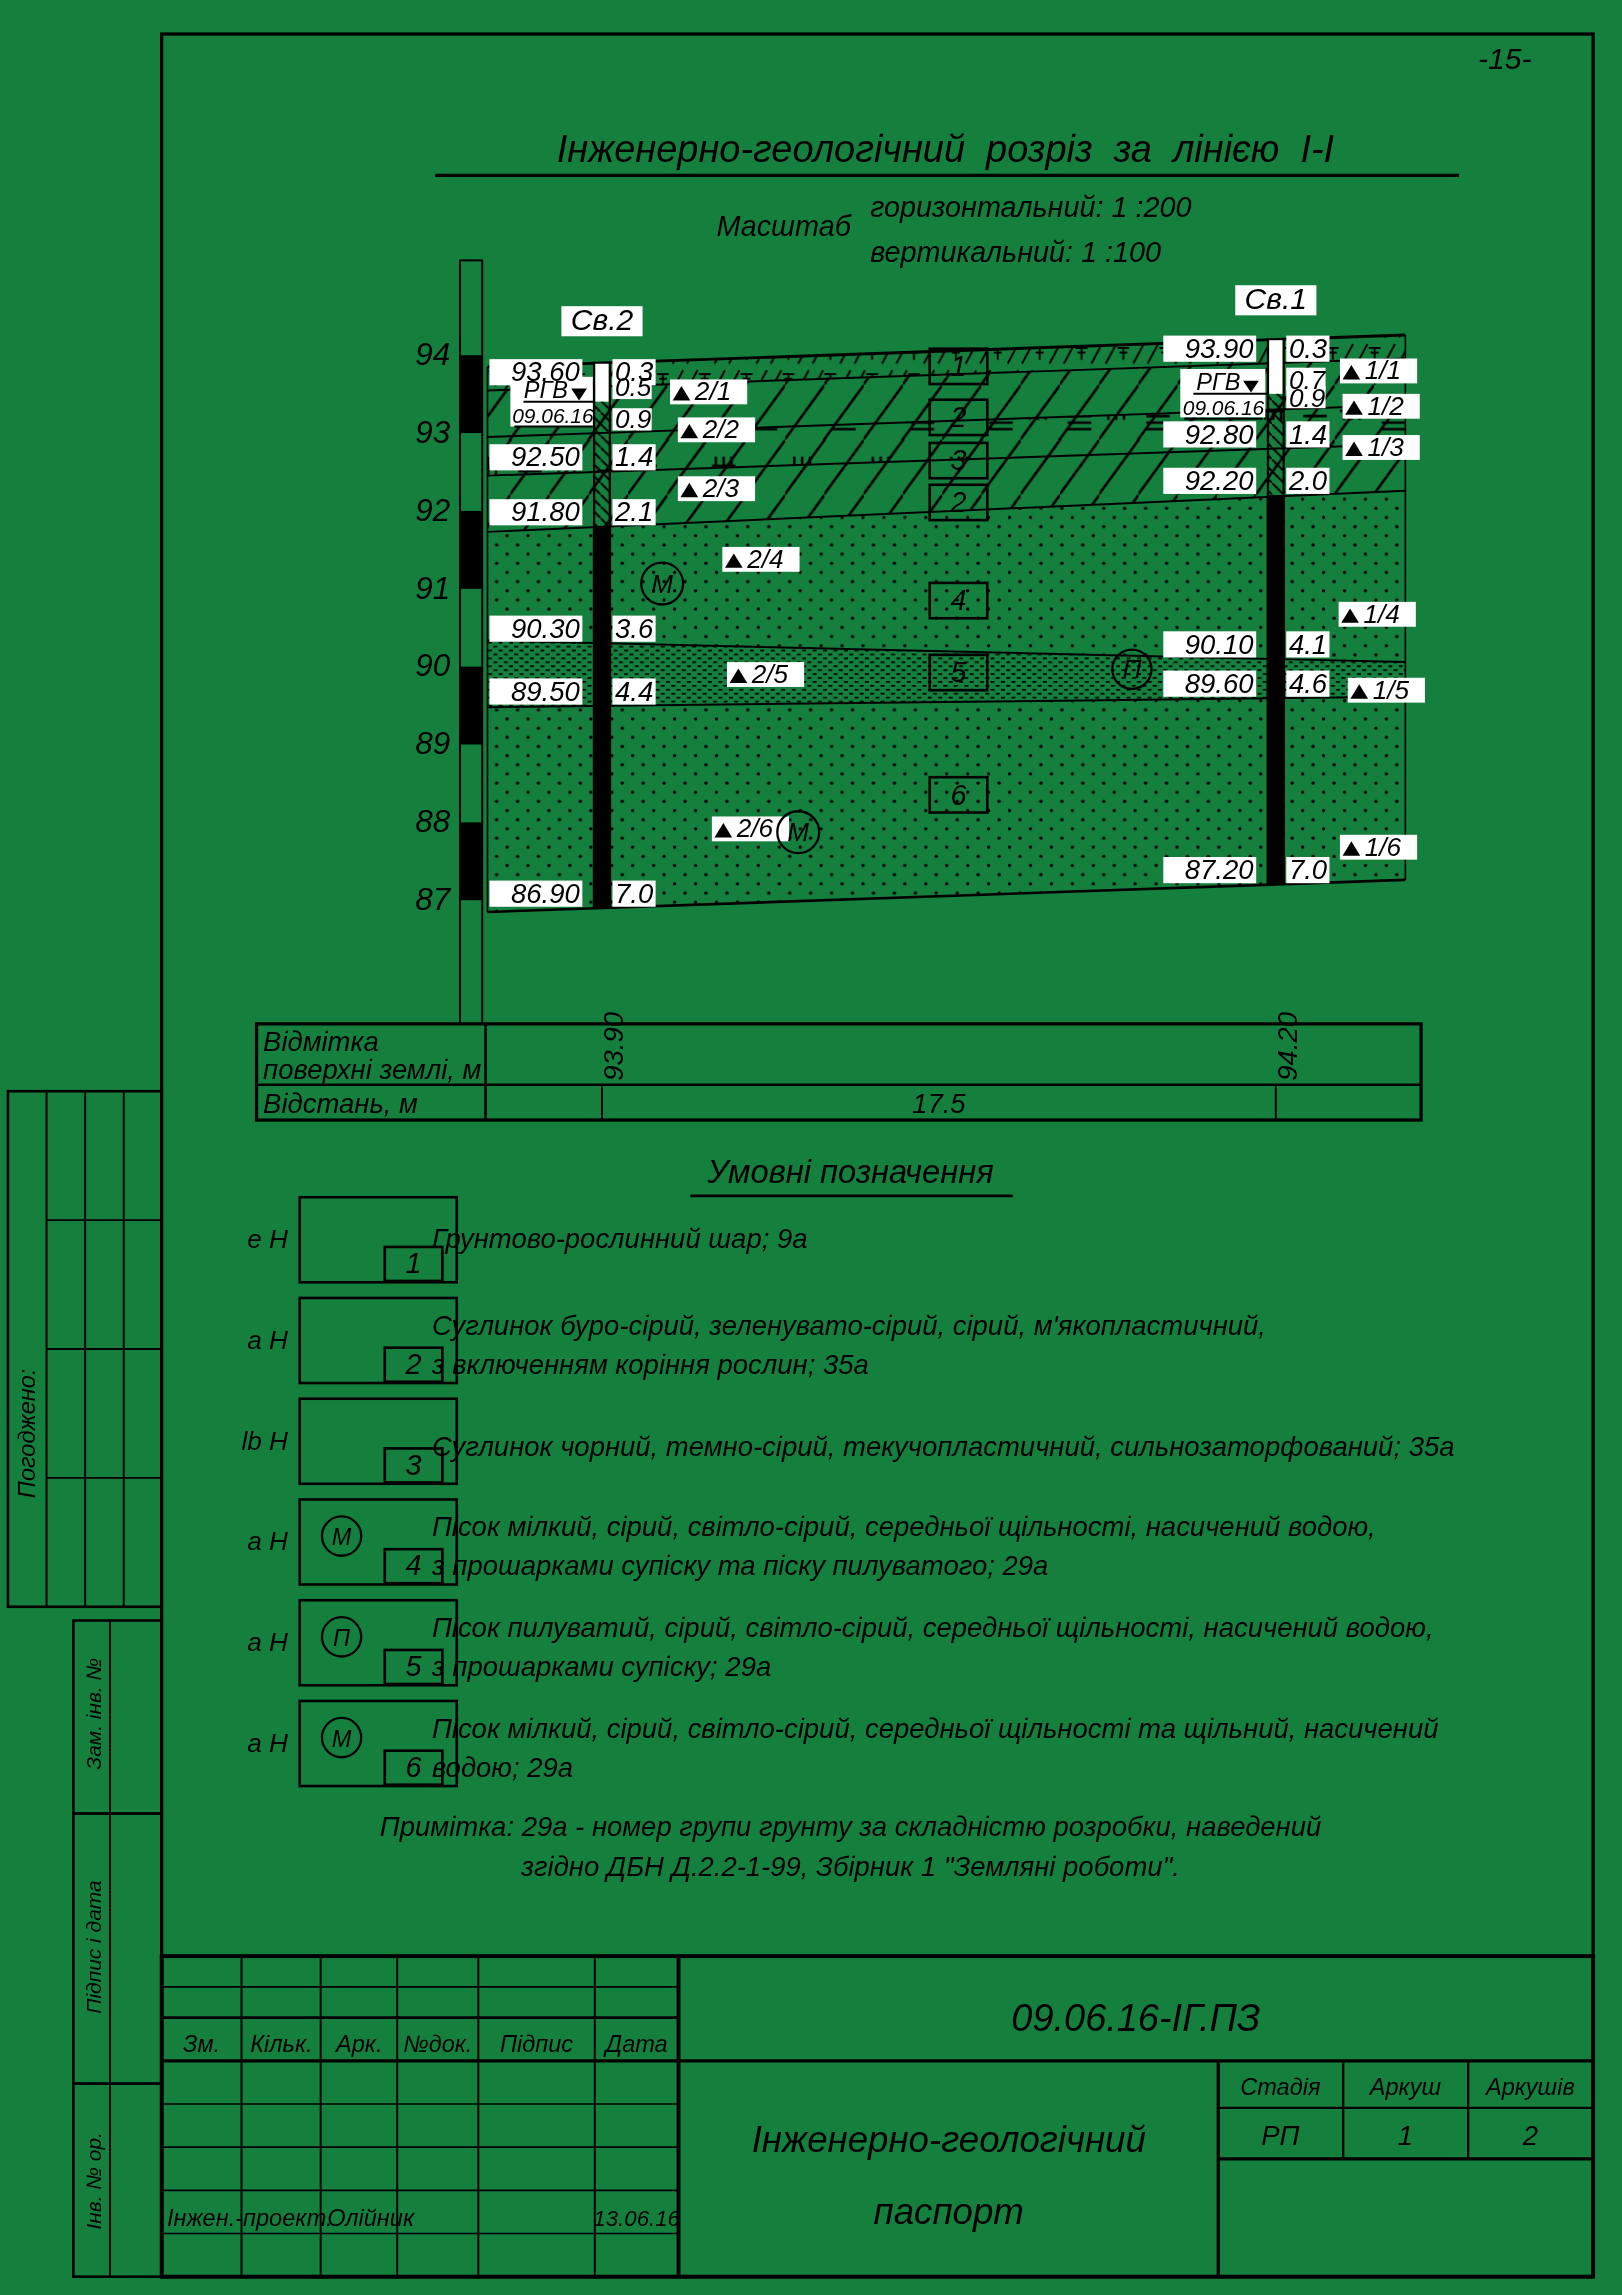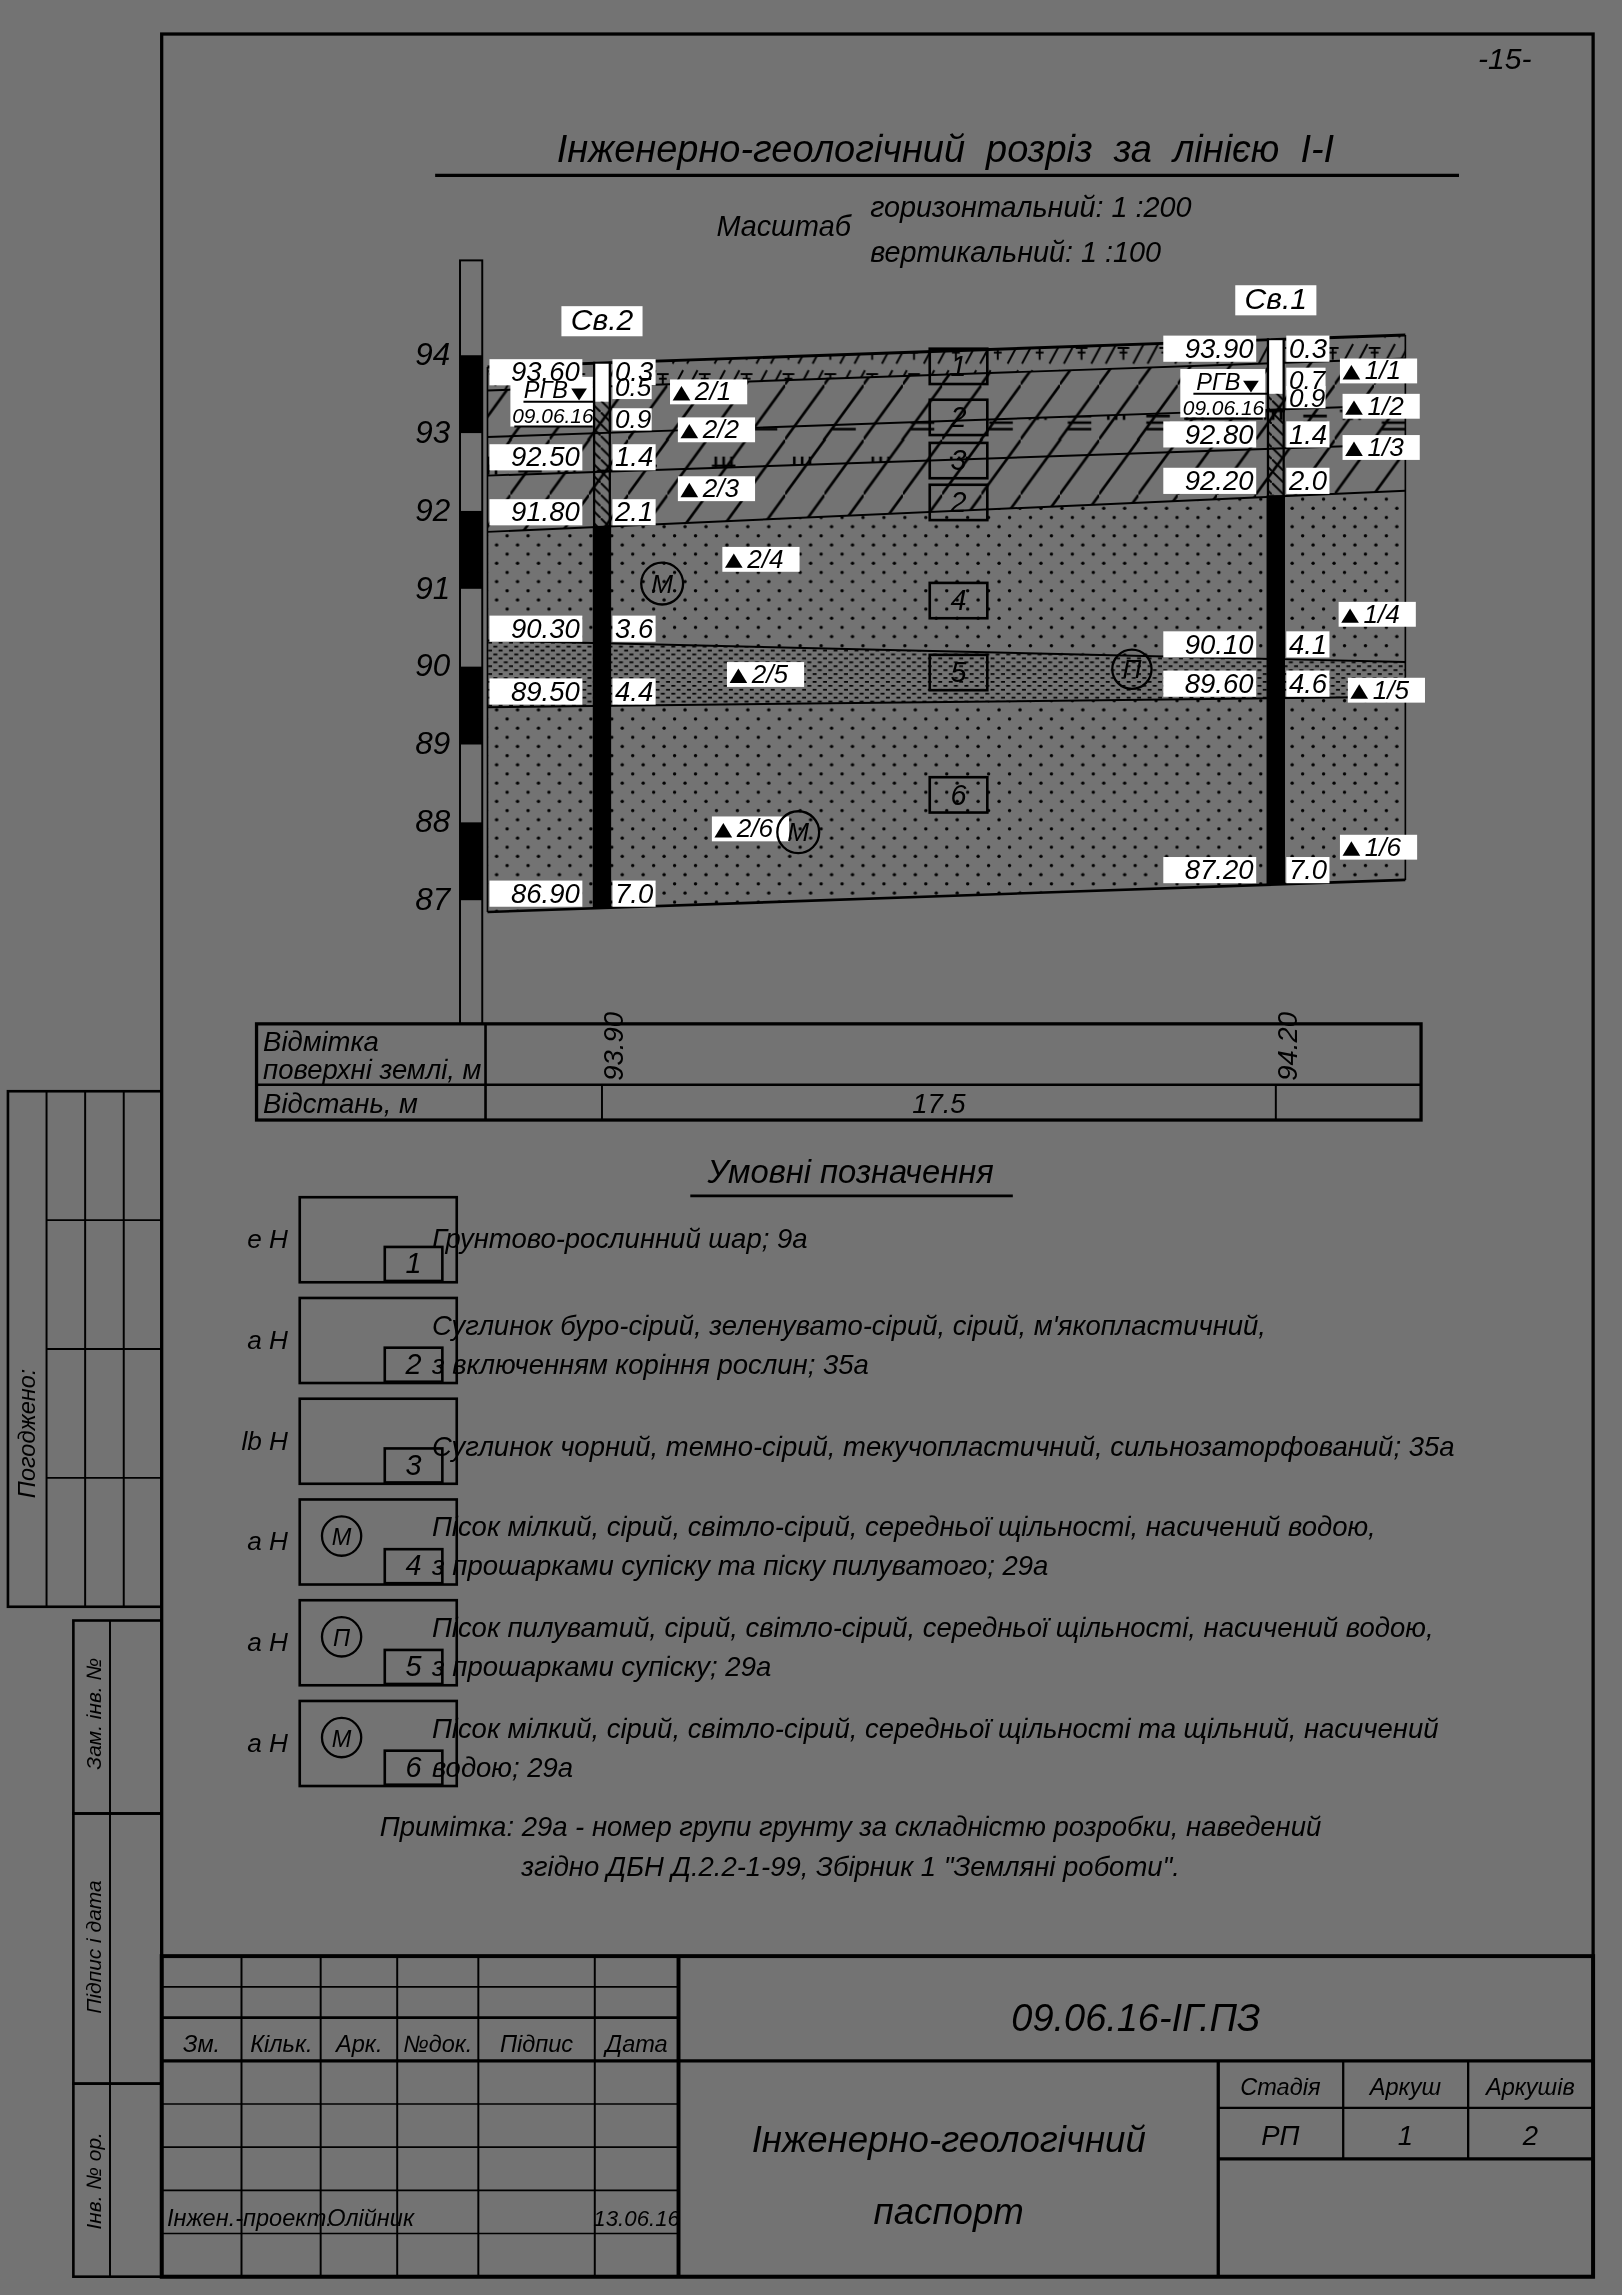--- a/index.html
+++ b/index.html
@@ -1,16 +1,16 @@
 <!DOCTYPE html>
 <html style="font-size:10.5px"><head>
 <meta charset="utf-8">
 <style>
   html,body{margin:0;padding:0;background:#888;}
-  #sheet{position:relative;width:1622px;height:2295px;background:#737373;margin:0 auto;overflow:hidden;}
+  #sheet{position:relative;width:1622px;height:2295px;background:#15803d;margin:0 auto;overflow:hidden;}
   svg{position:absolute;left:0;top:0;}
   svg text{font-family:"Liberation Sans","DejaVu Sans",sans-serif;font-style:italic;fill:#000;}
   .t42{font-size:42px;} .t40{font-size:40px;} .t36{font-size:36px;} .t34{font-size:34px;}
   .t32{font-size:32px;} .t44{font-size:44px;} .t46{font-size:46px;} .t48{font-size:48px;}
   .t50{font-size:50px;} .t56{font-size:56px;} .t58{font-size:58px;}
   .mid{text-anchor:middle;} .end{text-anchor:end;}
   .ln{stroke:#000;fill:none;}
   .wsp{word-spacing:16px;}
 </style>
 </head>

